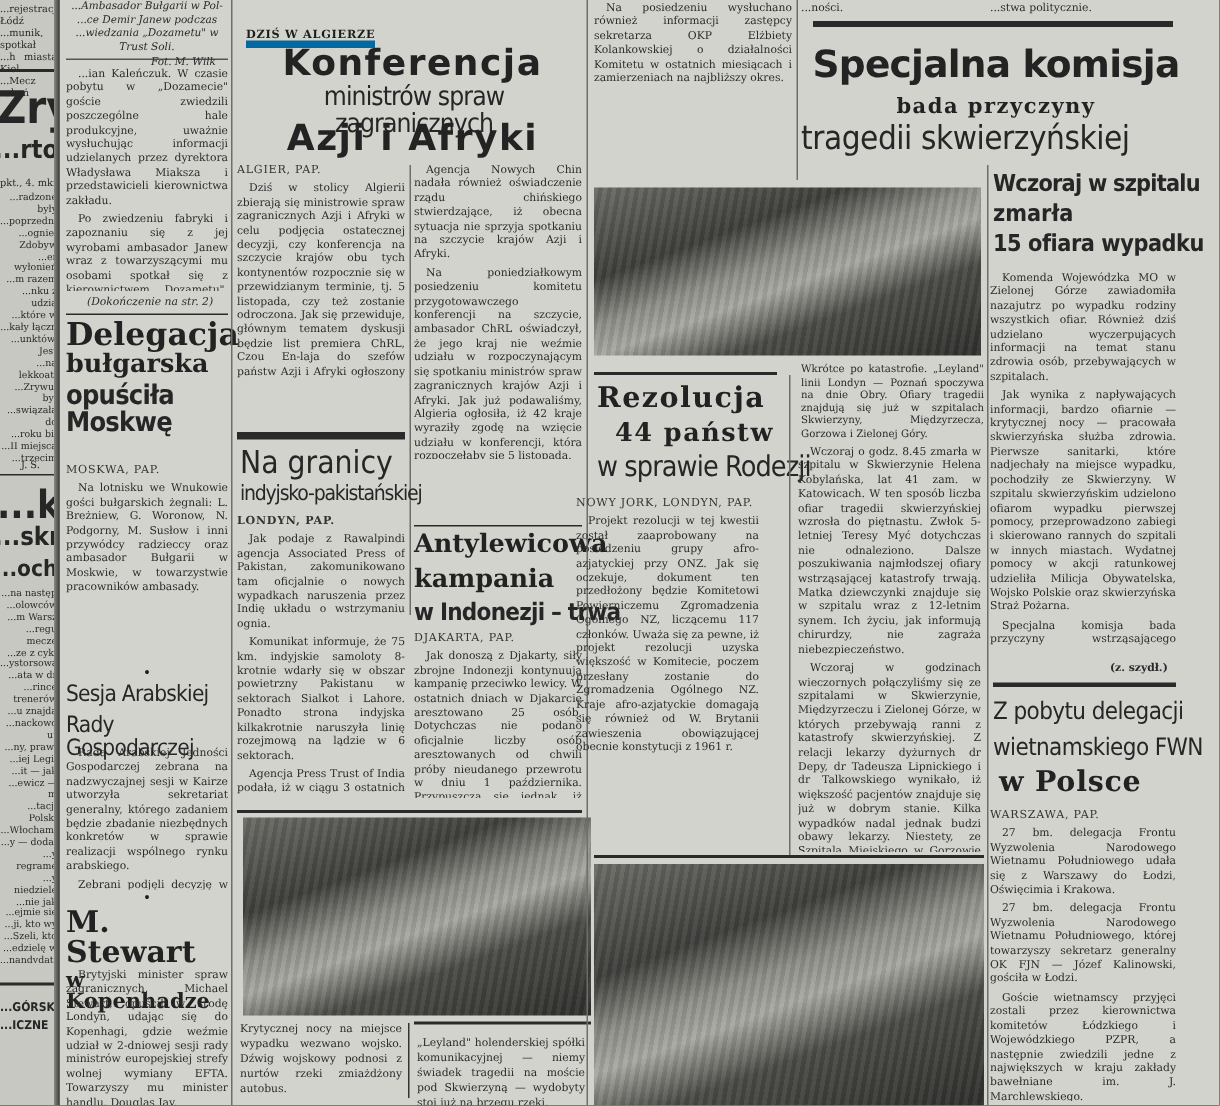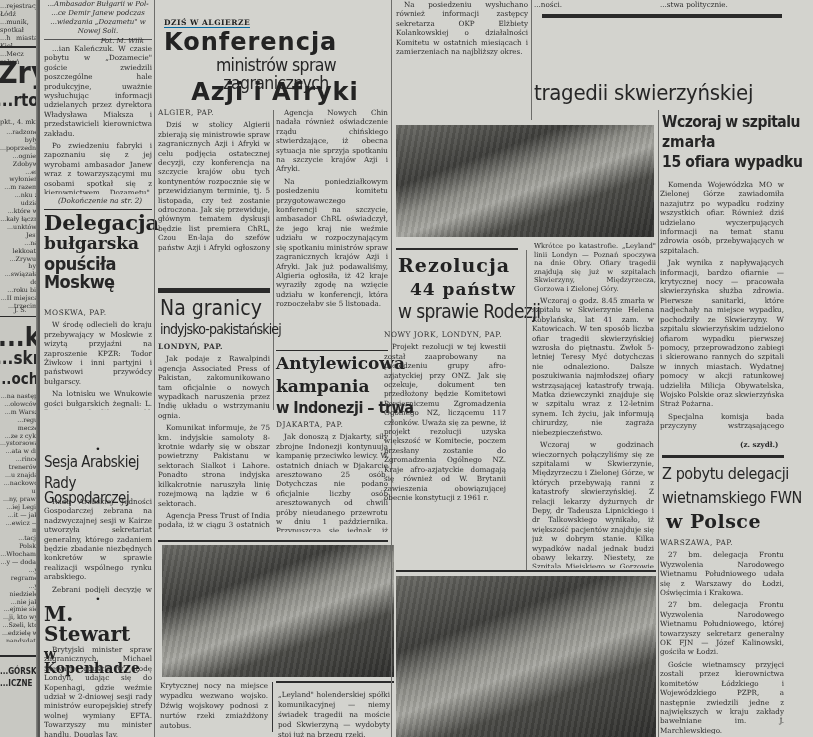--- a/index.html
+++ b/index.html
@@ -95,40 +95,39 @@
 
 <div class="gutter"></div>
 
 <div class="page main">
 
   <div class="abs" style="left:4px;top:0;width:108px;height:40px;border-bottom:1px solid #555;">
     <div class="caption" style="font-style:italic;text-align:center;font-size:7px;line-height:9px;">
       <div>...Ambasador Bułgarii w Pol-</div>
       <div>...ce Demir Janew podczas</div>
       <div>...wiedzania „Dozametu" w</div>
-      <div>Nowej Soli.</div>
+      <div>Trust Soli.</div>
     </div>
     <div class="caption" style="font-style:italic;text-align:right;font-size:7px;padding-right:8px;">Fot. M. Wilk</div>
   </div>
 
   <div class="abs body-txt" style="left:4px;top:44px;width:108px;height:150px;overflow:hidden;">
     <p>...ian Kaleńczuk. W czasie pobytu w „Dozamecie" goście zwiedzili poszczególne hale produkcyjne, uważnie wysłuchując informacji udzielanych przez dyrektora Władysława Miaksza i przedstawicieli kierownictwa zakładu.</p>
     <p>Po zwiedzeniu fabryki i zapoznaniu się z jej wyrobami ambasador Janew wraz z towarzyszącymi mu osobami spotkał się z kierownictwem „Dozametu". W spotkaniu wzięli również udział sekretarz KP PZPR z I sekretarzem Stanisławem Sieriaginem oraz przewodniczący Prezydium PRN Eugeniusz Bunikiewicz.</p>
   </div>
   <div class="abs body-txt" style="left:18px;top:196px;font-style:italic;">(Dokończenie na str. 2)</div>
   <div class="rule" style="left:4px;top:209px;width:108px;height:1px;"></div>
 
   <div class="abs" style="left:4px;top:212px;width:108px;">
     <div class="h-serif" style="font-size:21px;">Delegacja</div>
     <div class="h-serif" style="font-size:17px;margin-top:2px;">bułgarska</div>
     <div class="h-cond" style="font-size:18px;font-weight:bold;margin-top:3px;letter-spacing:-0.5px;">opuściła Moskwę</div>
   </div>
   <div class="abs body-txt" style="left:4px;top:308px;width:108px;height:102px;overflow:hidden;">
     <div class="dateline">MOSKWA, PAP.</div>
-    <p>W środę odlecieli do kraju przebywający w Moskwie z wizytą przyjaźni na zaproszenie KPZR: Todor Żiwkow i inni partyjni i państwowi przywódcy bułgarscy.</p>
     <p>Na lotnisku we Wnukowie gości bułgarskich żegnali: L. Breżniew, G. Woronow, N. Podgorny, M. Susłow i inni przywódcy radzieccy oraz ambasador Bułgarii w Moskwie, w towarzystwie pracowników ambasady.</p>
   </div>
 
   <div class="abs star" style="left:4px;top:444px;width:108px;">•</div>
   <div class="abs" style="left:4px;top:455px;width:108px;">
     <div class="h-cond" style="font-size:15px;letter-spacing:-0.5px;">Sesja Arabskiej</div>
     <div class="h-cond" style="font-size:15px;margin-top:6px;letter-spacing:-0.5px;">Rady Gospodarczej</div>
   </div>
   <div class="abs body-txt" style="left:4px;top:497px;width:108px;height:96px;overflow:hidden;">
     <p>Rada Arabskiej Jedności Gospodarczej zebrana na nadzwyczajnej sesji w Kairze utworzyła sekretariat generalny, którego zadaniem będzie zbadanie niezbędnych konkretów w sprawie realizacji wspólnego rynku arabskiego.</p>
@@ -139,22 +138,22 @@
   <div class="abs" style="left:4px;top:604px;width:108px;">
     <div class="h-serif" style="font-size:20px;">M. Stewart</div>
     <div class="h-serif" style="font-size:14px;margin-top:3px;">w Kopenhadze</div>
   </div>
   <div class="abs body-txt" style="left:4px;top:645px;width:108px;height:92px;overflow:hidden;">
     <p>Brytyjski minister spraw zagranicznych, Michael Stewart, opuścił w środę Londyn, udając się do Kopenhagi, gdzie weźmie udział w 2-dniowej sesji rady ministrów europejskiej strefy wolnej wymiany EFTA. Towarzyszy mu minister handlu, Douglas Jay.</p>
   </div>
 
   <div class="vrule" style="left:114px;top:0;height:737px;"></div>
 
-  <div class="abs" style="left:124px;top:18px;font-family:'DejaVu Serif',serif;font-weight:bold;font-size:7.5px;letter-spacing:0.5px;border-bottom:1px solid #0369a1;">DZIŚ W ALGIERZE</div>
-  <div class="abs h-block" style="left:124px;top:30px;width:222px;font-size:24px;letter-spacing:1px;">Konferencja</div>
+  <div class="abs" style="left:124px;top:18px;font-family:'DejaVu Serif',serif;font-weight:bold;font-size:7.5px;letter-spacing:0.5px;border-bottom:5px solid #0369a1;">DZIŚ W ALGIERZE</div>
+  <div class="abs h-block" style="left:124px;top:30px;width:222px;text-align:center;font-size:24px;letter-spacing:1px;">Konferencja</div>
   <div class="abs h-cond" style="left:122px;top:57px;width:228px;text-align:center;font-size:17.5px;letter-spacing:-0.6px;">ministrów spraw zagranicznych</div>
   <div class="abs h-block" style="left:124px;top:80px;width:222px;text-align:center;font-size:24px;letter-spacing:1px;">Azji i Afryki</div>
 
   <div class="abs body-txt" style="left:118px;top:108px;width:112px;height:144px;overflow:hidden;">
     <div class="dateline">ALGIER, PAP.</div>
     <p>Dziś w stolicy Algierii zbierają się ministrowie spraw zagranicznych Azji i Afryki w celu podjęcia ostatecznej decyzji, czy konferencja na szczycie krajów obu tych kontynentów rozpocznie się w przewidzianym terminie, tj. 5 listopada, czy też zostanie odroczona. Jak się przewiduje, głównym tematem dyskusji będzie list premiera ChRL, Czou En-laja do szefów państw Azji i Afryki ogłoszony przez Agencję Nowych Chin w nocy z wtorku na środę. List podkreśla, że afroazjatycka konferencja na szczycie uwikła jedynie kraje, które wezmą w niej udział, w poważne spory.</p>
 
   </div>
   <div class="vrule" style="left:233px;top:110px;height:300px;"></div>
   <div class="abs body-txt" style="left:236px;top:108px;width:112px;height:198px;overflow:hidden;">
@@ -194,20 +193,22 @@
 
   <div class="abs body-txt" style="left:356px;top:0;width:132px;height:116px;overflow:hidden;">
     <p>Na posiedzeniu wysłuchano również informacji zastępcy sekretarza OKP Elżbiety Kolankowskiej o działalności Komitetu w ostatnich miesiącach i zamierzeniach na najbliższy okres.</p>
 
   </div>
   <div class="vrule" style="left:491px;top:0;height:120px;"></div>
   <div class="abs body-txt" style="left:494px;top:0;">...ności.</div>
   <div class="abs body-txt" style="left:620px;top:0;">...stwa politycznie.</div>
 
   <div class="rule" style="left:502px;top:14px;width:240px;height:4px;"></div>
+  <div class="abs h-block" style="left:496px;top:30px;width:256px;text-align:center;font-size:25px;letter-spacing:-0.5px;">Specjalna komisja</div>
+  <div class="abs h-serif" style="left:496px;top:64px;width:256px;text-align:center;font-size:14px;letter-spacing:1px;">bada przyczyny</div>
   <div class="abs h-cond" style="left:494px;top:82px;width:260px;text-align:left;font-size:22px;letter-spacing:-0.3px;">tragedii skwierzyńskiej</div>
 
   <div class="photo" style="left:356px;top:125px;width:258px;height:112px;"></div>
   <div class="rule" style="left:356px;top:248px;width:122px;height:2px;"></div>
   <div class="abs caption" style="left:494px;top:242px;width:122px;font-size:6.8px;line-height:8.6px;text-align:justify;">Wkrótce po katastrofie. „Leyland" linii Londyn — Poznań spoczywa na dnie Obry. Ofiary tragedii znajdują się już w szpitalach Skwierzyny, Międzyrzecza, Gorzowa i Zielonej Góry.</div>
 
   <div class="abs h-serif" style="left:358px;top:256px;font-size:19px;letter-spacing:1px;">Rezolucja</div>
   <div class="abs h-serif" style="left:370px;top:281px;font-size:17px;letter-spacing:1px;">44 państw</div>
   <div class="abs h-cond" style="left:358px;top:302px;font-size:19px;letter-spacing:-0.6px;">w sprawie Rodezji</div>
   <div class="abs body-txt" style="left:344px;top:330px;width:122px;height:238px;overflow:hidden;">

